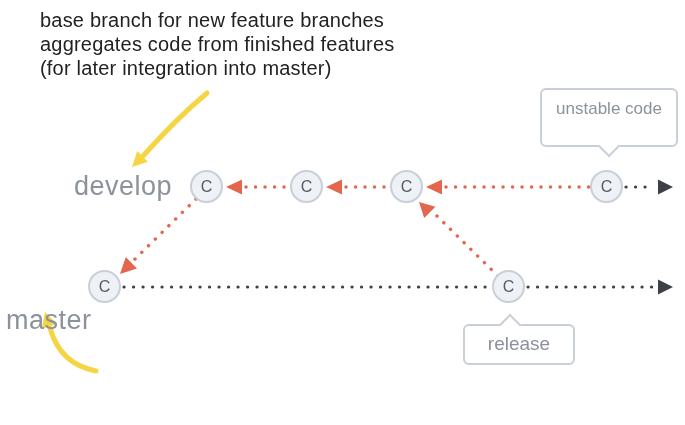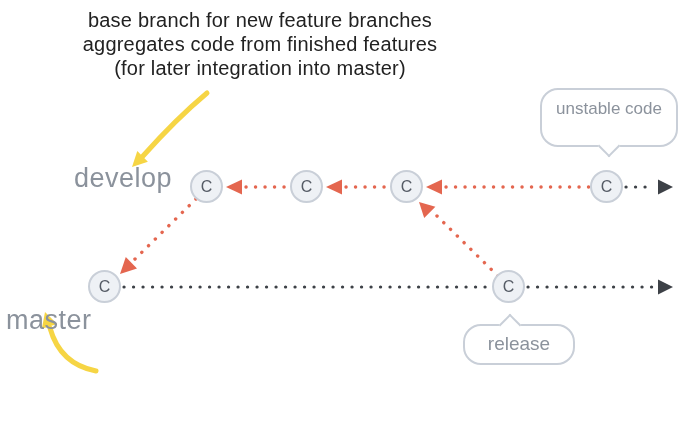--- a/index.html
+++ b/index.html
@@ -10,31 +10,31 @@
     --commit-border:#c9cfd8;
     --line-dark:#3d4147;
     --note-text:#222222;
   }
   html,body{margin:0;padding:0;background:#fff;}
   .stage{
     position:relative;width:685px;height:425px;background:#ffffff;
     font-family:"Liberation Sans",sans-serif;overflow:hidden;
   }
   .layer{position:absolute;left:0;top:0;}
-  .note{position:absolute;color:var(--note-text);font-size:20px;line-height:24px;text-align:center;letter-spacing:0.2px;}
+  .note{position:absolute;color:var(--note-text);font-size:20px;line-height:24px;text-align:left;letter-spacing:0.2px;}
   .branch-label{position:absolute;color:var(--label-gray);font-size:27px;font-weight:300;letter-spacing:0.5px;}
   .commit{
     position:absolute;width:33px;height:33px;border-radius:50%;
     background:var(--commit-fill);border:2px solid var(--commit-border);
     box-sizing:border-box;display:flex;align-items:center;justify-content:center;
     color:#565c66;font-size:16px;font-weight:400;
   }
   .callout{
     position:absolute;background:#fff;border:2px solid var(--commit-border);
-    border-radius:18px;color:var(--label-gray);text-align:center;box-sizing:border-box;
+    border-radius:6px;color:var(--label-gray);text-align:center;box-sizing:border-box;
   }
   .callout .tail{position:absolute;width:14px;height:14px;background:#fff;transform:rotate(45deg);}
   .callout .tail.down{bottom:-9px;border-right:2px solid var(--commit-border);border-bottom:2px solid var(--commit-border);}
   .callout .tail.up{top:-9px;border-left:2px solid var(--commit-border);border-top:2px solid var(--commit-border);}
   .callout .txt{position:relative;}
   .dots-red{stroke:var(--accent-red);stroke-width:3.4;stroke-linecap:round;stroke-dasharray:0.1 9.4;fill:none;}
   .dots-dark{stroke:var(--line-dark);stroke-width:3.2;stroke-linecap:round;stroke-dasharray:0.1 9.4;fill:none;}
   .head-red{fill:var(--accent-red);stroke:none;}
   .head-dark{fill:var(--line-dark);stroke:none;}
   .yellow-stroke{stroke:var(--accent-yellow);stroke-width:5;stroke-linecap:round;fill:none;}
@@ -73,21 +73,21 @@
     <path class="yellow-stroke" d="M96 371 Q60 364 50 328"></path>
     <polygon class="yellow-head" points="45,312 57.1,323.9 41.9,328.7"></polygon>
   </svg>
 
   <div class="note" style="left:40px;top:8px;width:440px;">
     <div>base branch for new feature branches</div>
     <div>aggregates code from finished features</div>
     <div>(for later integration into master)</div>
   </div>
 
-  <div class="branch-label" style="left:60px;top:163px;width:112px;text-align:right;">develop</div>
+  <div class="branch-label" style="left:60px;top:171px;width:112px;text-align:right;">develop</div>
   <div class="branch-label" style="left:6px;top:271px;width:80px;text-align:left;margin-top:34px;">master</div>
 
   <div class="commit" style="left:190px;top:170px;">
       <span>C</span>
     </div>
   <div class="commit" style="left:290px;top:170px;">
       <span>C</span>
     </div>
   <div class="commit" style="left:390px;top:170px;">
       <span>C</span>

